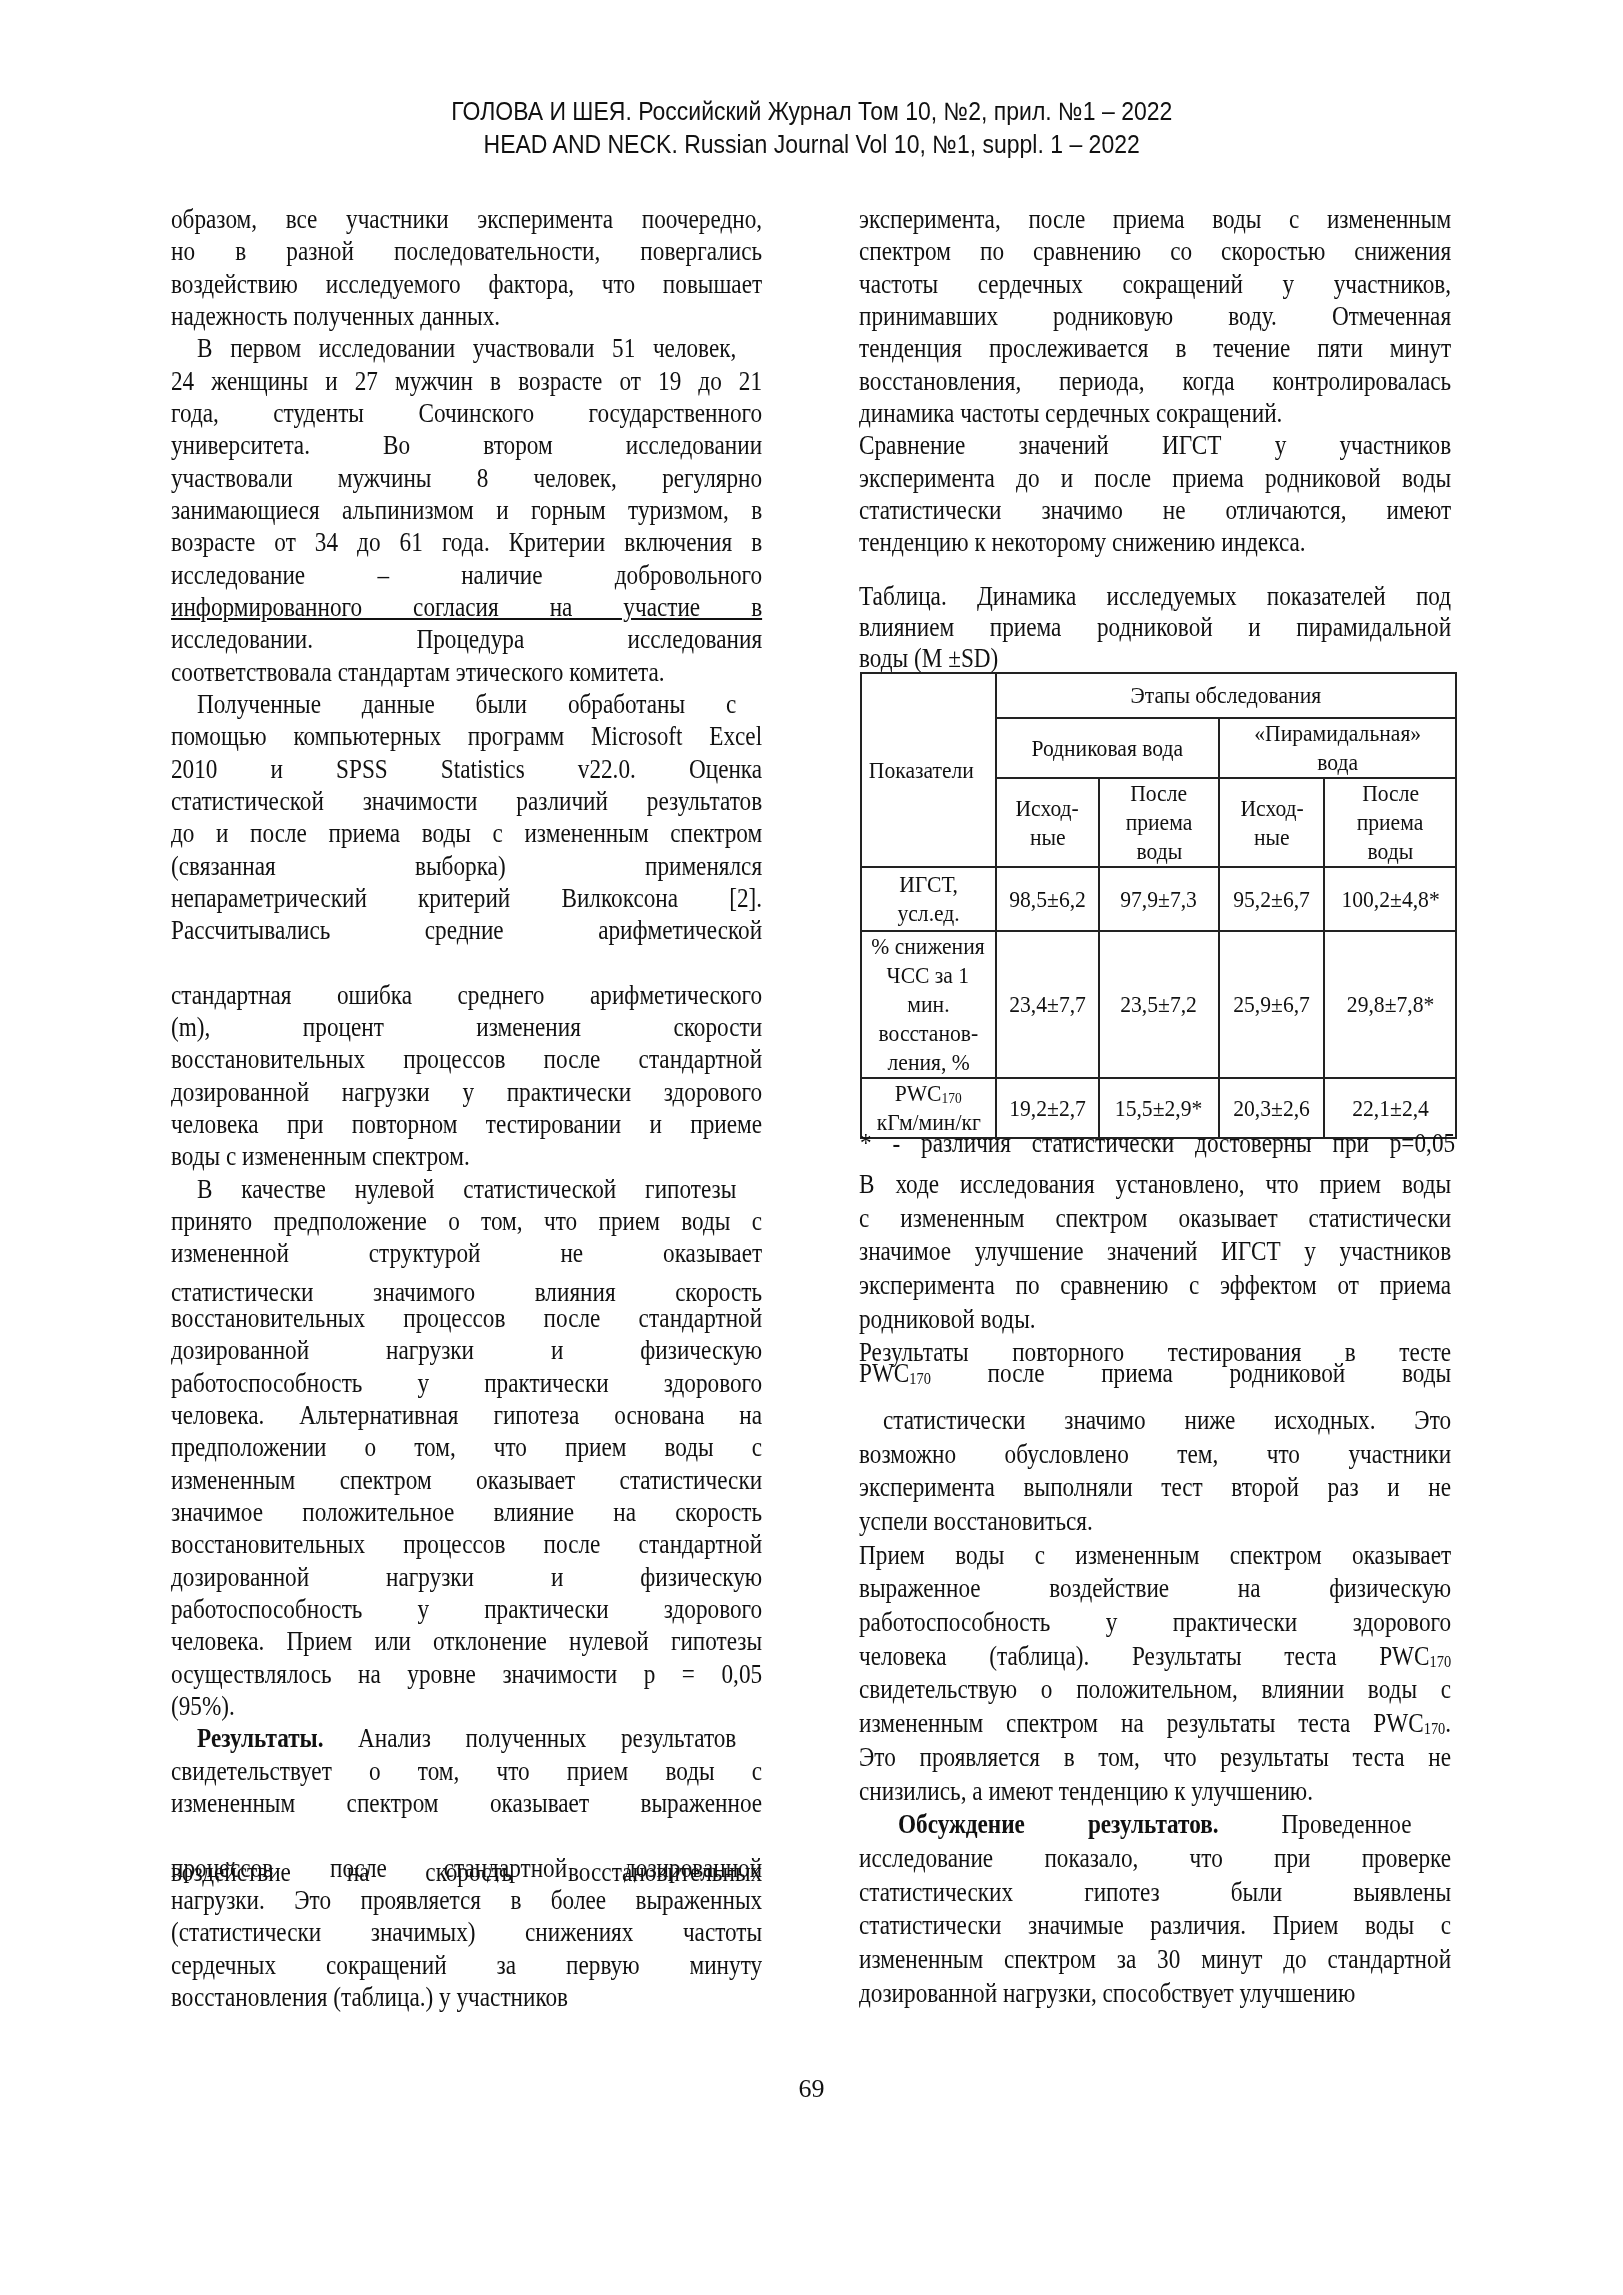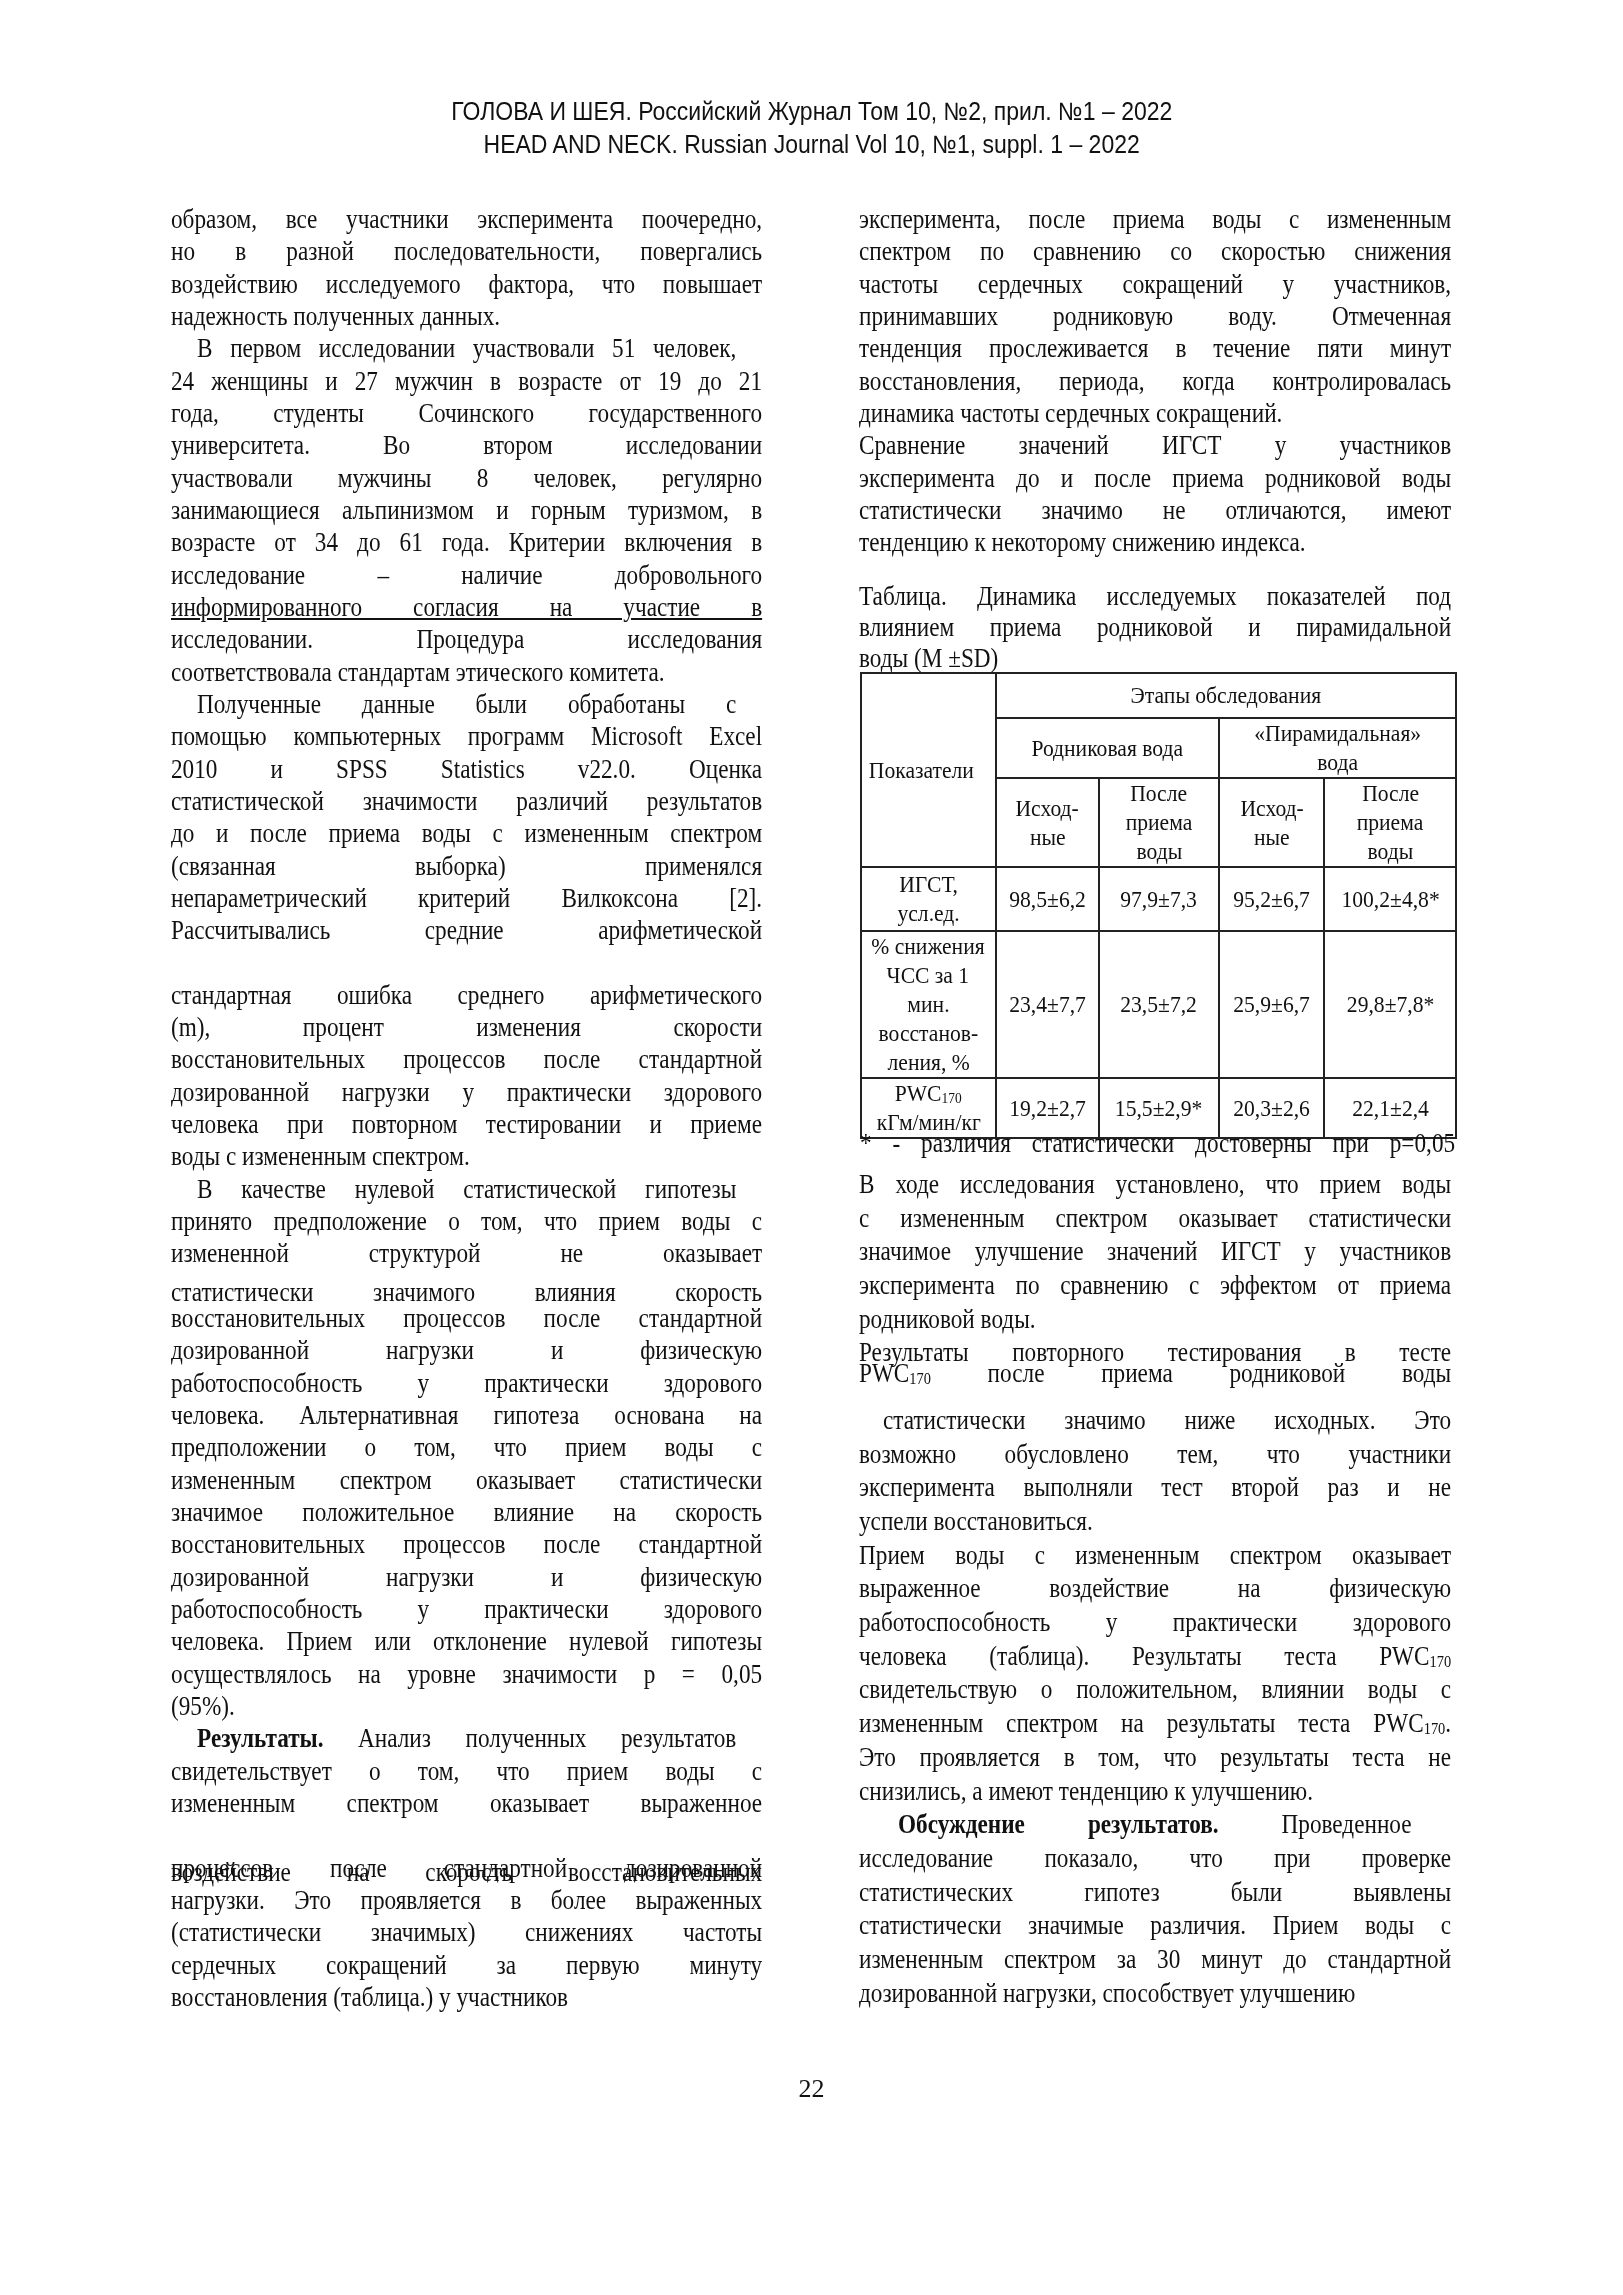--- a/index.html
+++ b/index.html
@@ -367,14 +367,14 @@
       <span class="cx">статистически значимые различия. Прием воды с</span>
     </div>
     <div class="ln" style="top: 775px;">
       <span class="cx">измененным спектром за 30 минут до стандартной</span>
     </div>
     <div class="ln last" style="top: 809px;">
       <span class="cx">дозированной нагрузки, способствует улучшению</span>
     </div>
   </div>
 
-<div class="pg">22</div>
+<div class="pg">69</div>
 
 
 </body></html>

